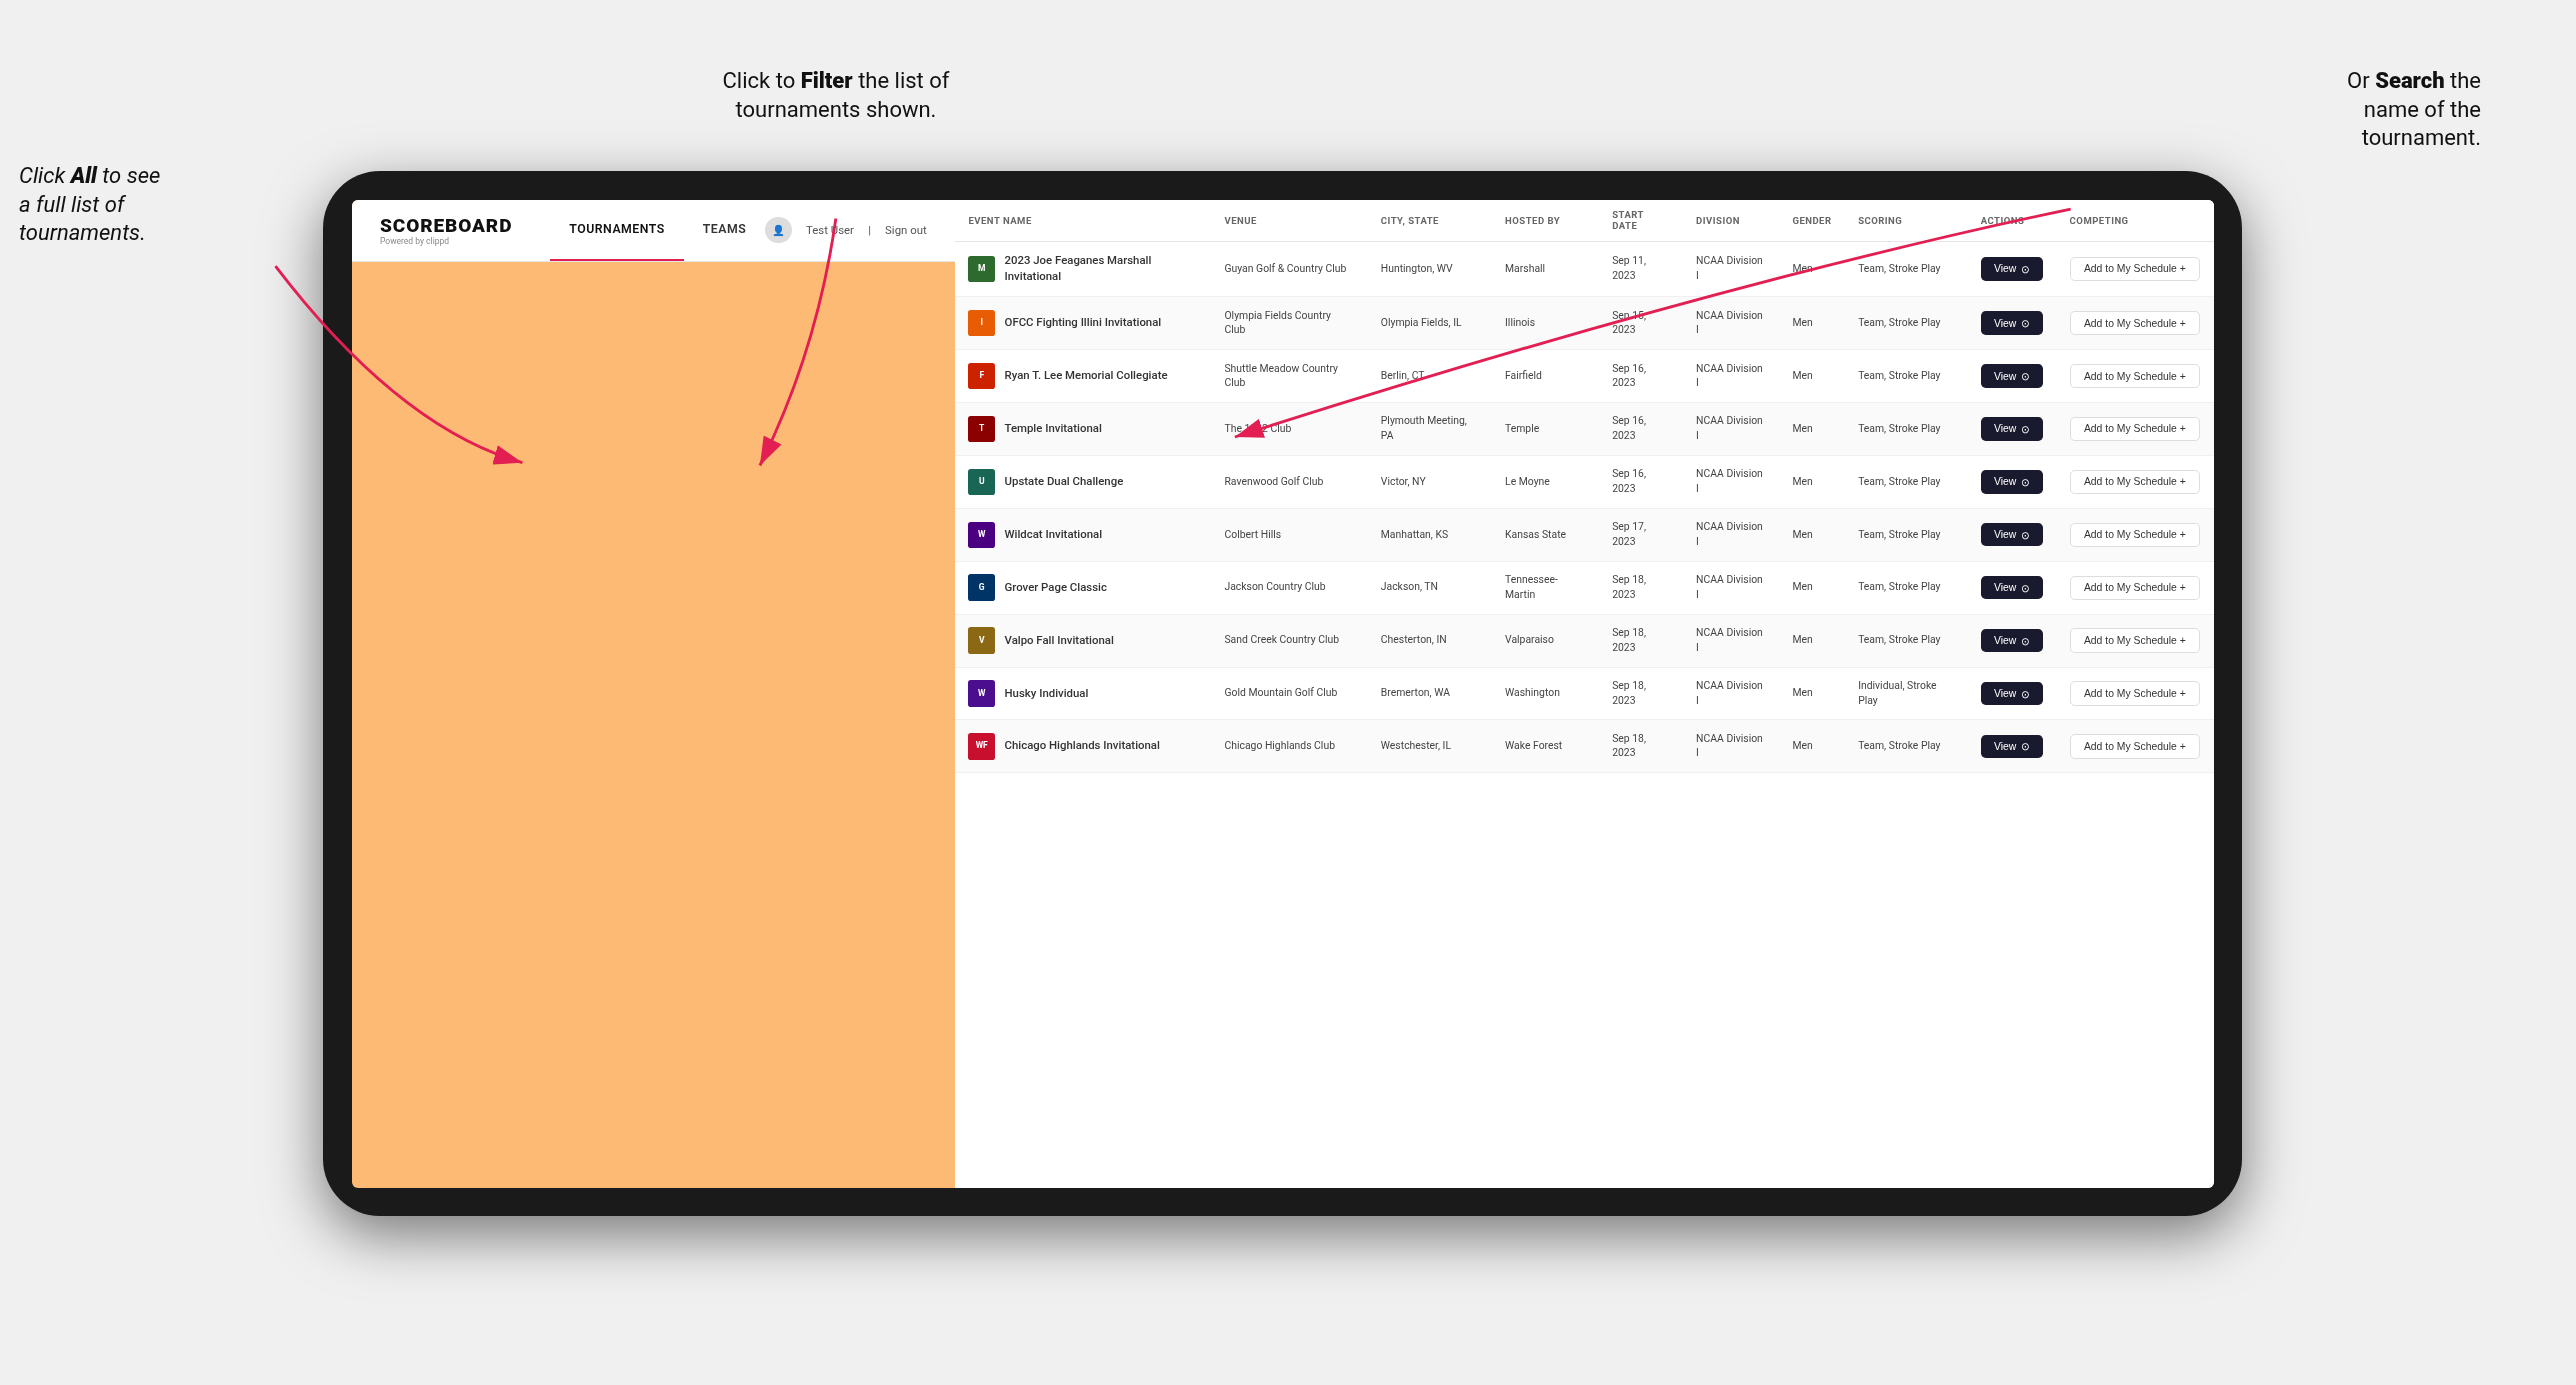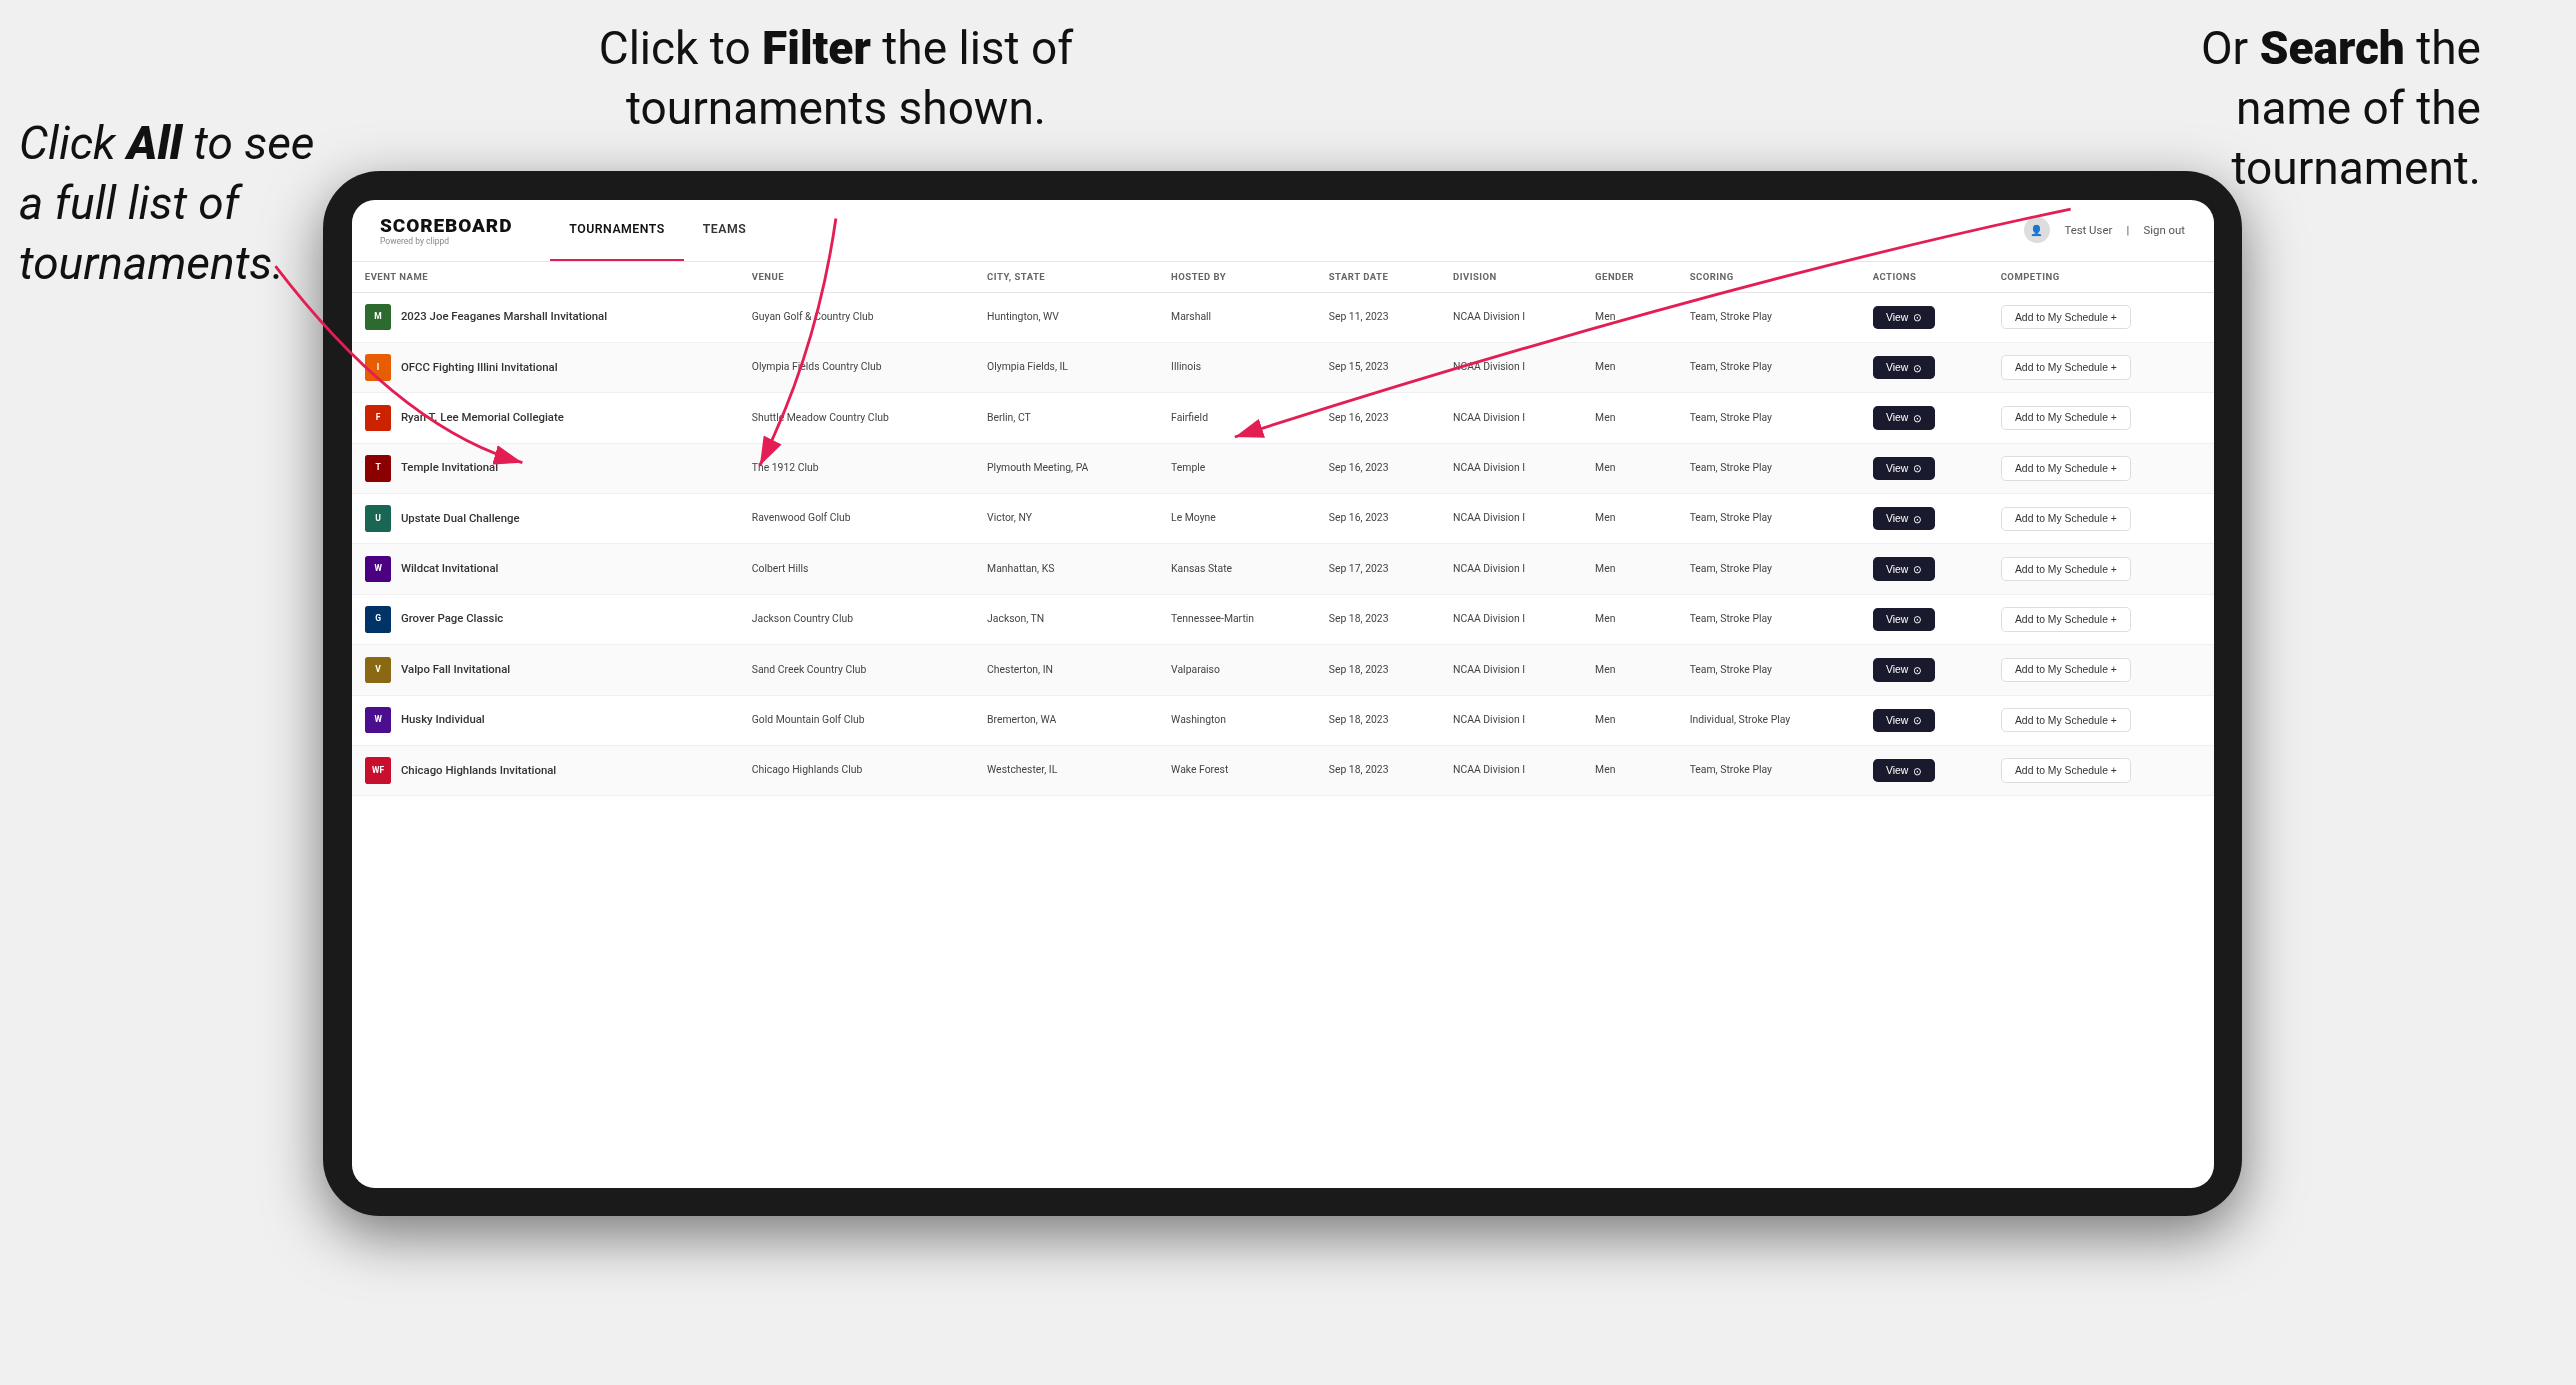--- a/index.html
+++ b/index.html
@@ -8,23 +8,24 @@
       font-family: -apple-system, BlinkMacSystemFont, 'Segoe UI', Roboto, sans-serif;
       width: 2576px;
       height: 1386px;
       position: relative;
       overflow: hidden;
     }
 
     
     .annotation {
       position: absolute;
-      font-size: 46px;
+      font-size: 22px;
       line-height: 1.3;
       color: #111;
+      margin-top: 48px;
     }
     .annotation b { font-weight: 900; }
 
     .ann-top-center {
       top: 19px;
       left: 551px;
       text-align: center;
       width: 570px;
     }
     .ann-top-right {
@@ -48,25 +49,25 @@
       width: 1919px;
       height: 1045px;
       background: #1a1a1a;
       border-radius: 57px;
       padding: 28.5px;
       box-shadow: 0 19px 57px rgba(0,0,0,0.5);
     }
     .tablet-screen {
       width: 100%;
       height: 100%;
-      background: #404040;
-      border-radius: 23px;
+      background: #fdba74;
+      border-radius: 6px;
       overflow: hidden;
       display: flex;
-      flex-direction: column;
+      flex-direction: row;
     }
 
     
     .top-nav {
       background: white;
       display: flex;
       align-items: center;
       padding: 0 28.5px;
       height: 62px;
       border-bottom: 0.9px solid #e5e5e5;

